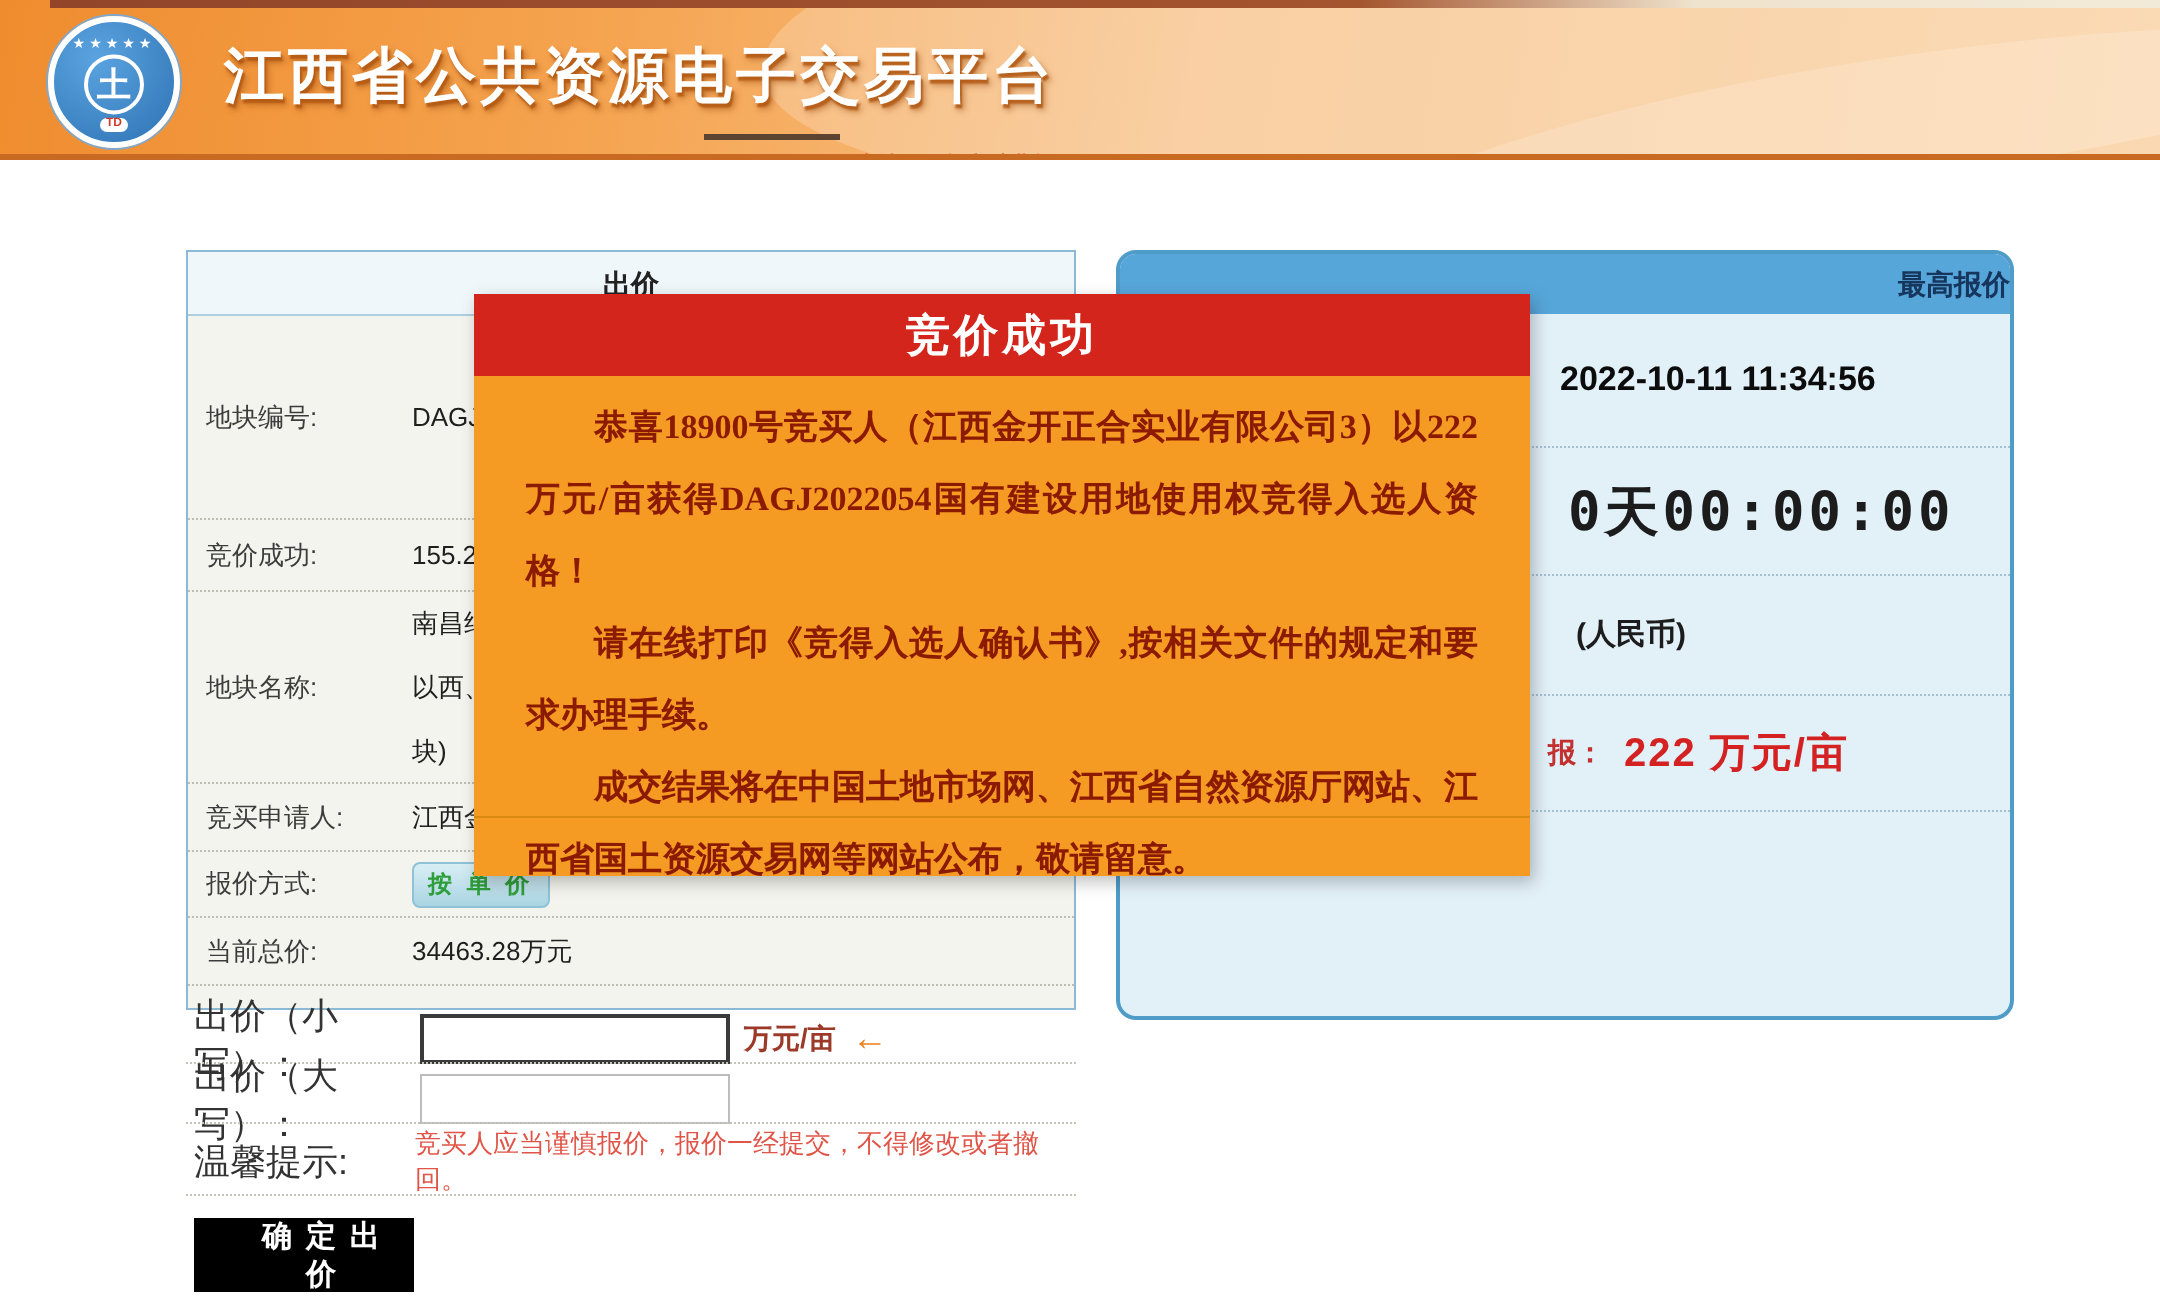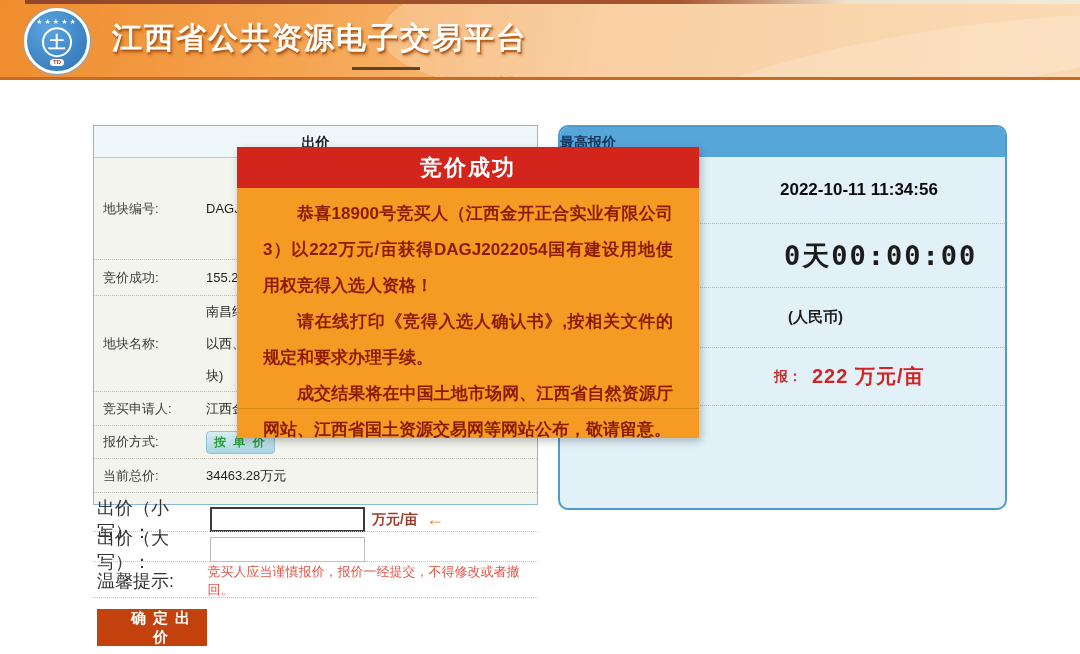--- a/index.html
+++ b/index.html
@@ -68,41 +68,41 @@
   .row-big   { top:536px; height:27px; }
   .row-tip   { top:568px; height:26px; }
   .sep { position:absolute; left:93px; width:445px; border-bottom:1px dotted #c4c4ba; }
   .sep-1 { top:531px; } .sep-2 { top:561px; } .sep-3 { top:597px; }
   .input-small { width:155px; height:25px; border:2px solid #3a3a3a; background:#ffffff; }
   .input-big   { width:155px; height:25px; border:1px solid #bdbdbd; background:#ffffff; }
   .unit-text { font-size:14px; font-weight:bold; color:#9c3a2a; margin-left:7px; }
   .arrow { font-size:18px; font-weight:bold; color:#ef8120; margin-left:8px; }
   .tip-text { font-size:13px; color:#e05548; }
   .submit-btn { position:absolute; left:97px; top:609px; width:110px; height:37px;
-    background:#c2410c; border:none; color:#ffffff; font-size:15px; font-weight:bold;
+    background:#000000; border:none; color:#ffffff; font-size:15px; font-weight:bold;
     letter-spacing:7px; padding-left:24px; cursor:pointer;
     font-family:"Liberation Sans", sans-serif; }
 
   
   .right-panel { position:absolute; left:558px; top:125px; width:449px; height:385px;
     background:#e2f0f8; border:2px solid #4f9cc8; border-radius:10px; overflow:hidden; }
-  .rp-header { height:30px; background:#57a6da; text-align:left; font-size:14px;
+  .rp-header { height:30px; background:#57a6da; text-align:right; font-size:14px;
     font-weight:bold; color:#16365e; line-height:30px; }
   .rp-row { border-bottom:1px dotted #a4c2d2; display:flex; align-items:center; }
   .rp-time  { height:67px; padding-left:220px; font-size:17px; font-weight:bold; color:#0c0c0c; }
   .rp-timer { height:64px; padding-left:224px; font-family:"DejaVu Sans Mono", monospace;
     font-size:27px; font-weight:bold; color:#1c1c1c; letter-spacing:2px; }
   .rp-cny   { height:60px; padding-left:228px; font-size:15px; font-weight:bold; color:#1c1c1c; }
   .rp-price { height:58px; padding-left:214px; }
   .rp-price .p-label { font-size:14px; font-weight:bold; color:#c23030; }
   .rp-price .p-value { font-size:20px; font-weight:bold; color:#d42222; margin-left:10px; letter-spacing:1px; }
 
   
-  .modal { position:absolute; left:237px; top:147px; width:462px; height:291px;
-    box-shadow:2px 3px 8px rgba(0,0,0,0.25); }
+  .modal { position:absolute; left:237px; top:147px; width:528px; height:291px;
+    box-shadow:2px 3px 8px rgba(0,0,0,0.25);font-family:Liberation Serif, serif; }
   .modal-header { height:41px; background:#d3251c; color:#ffffff; text-align:center;
     font-size:22px; font-weight:bold; line-height:41px; letter-spacing:2px; }
   .modal-body { height:220px; background:#f59b23; padding:8px 26px 0 26px; }
   .modal-body p { font-size:17px; font-weight:bold; color:#8c1a00; line-height:36px;
     text-indent:2em; text-align:justify; }
   .modal-footer { height:30px; background:#f59b23; border-top:1px solid #d88a10; }
 </style>
 </head>
 <body>
 

